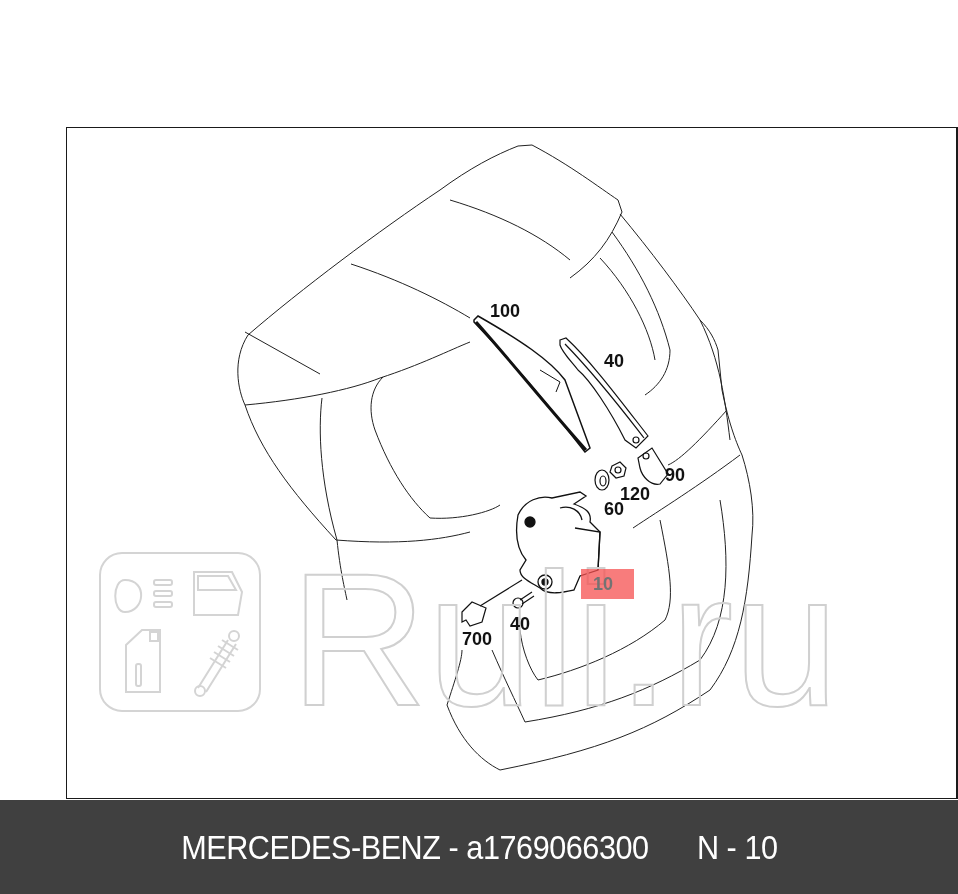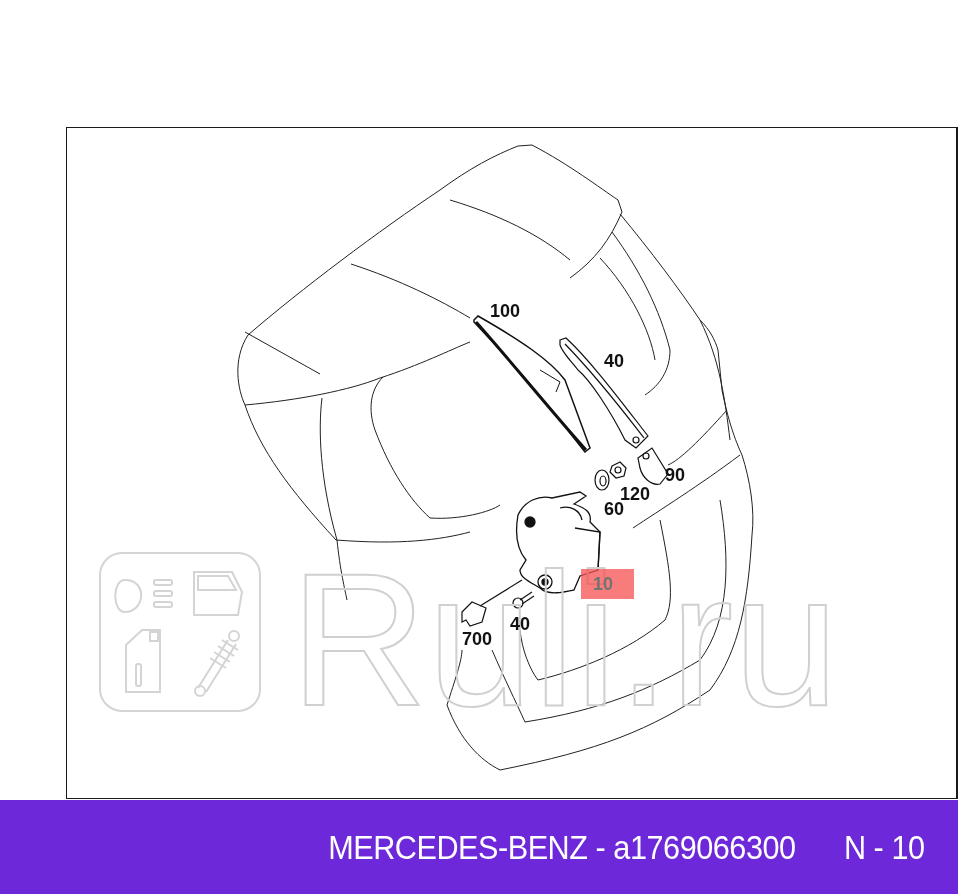--- a/index.html
+++ b/index.html
@@ -2,21 +2,21 @@
 <html><head>
 <meta charset="utf-8">
 <style>
   html, body { margin:0; padding:0; }
   body { width:958px; height:894px; background:#ffffff; position:relative; overflow:hidden; font-family:"Liberation Sans", sans-serif; }
   .frame { position:absolute; left:66px; top:127px; width:892px; height:672px; border:1px solid #1a1a1a; border-right:2px solid #1a1a1a; box-sizing:border-box; background:#fff; }
   .drawing { position:absolute; left:0; top:0; width:958px; height:800px; }
   .callout { position:absolute; font-family:"Liberation Sans", sans-serif; font-size:18px; color:#111; line-height:1;font-weight:bold; }
   .callout.hl { background:rgba(245,80,80,0.75); color:#737373; width:53px; height:30px; line-height:30px; padding-left:12px; box-sizing:border-box; }
   .watermark { position:absolute; left:0; top:0; width:958px; height:800px; pointer-events:none; }
-  .caption { position:absolute; left:0; top:800px; width:958px; height:94px; background:#6d28d9; display:flex; align-items:center; justify-content:flex-end; }
+  .caption { position:absolute; left:0; top:800px; width:958px; height:94px; background:#404040; display:flex; align-items:center; justify-content:center; }
   .caption span { color:#ffffff; font-family:"Liberation Sans", sans-serif; font-size:34px; letter-spacing:-0.5px; white-space:pre; transform:scaleX(0.9); }
 </style>
 </head>
 <body>
 
 <div class="frame"></div>
 
 <svg class="drawing" viewBox="0 0 958 800" xmlns="http://www.w3.org/2000/svg">
   <g fill="none" stroke="#222" stroke-width="1">
 

